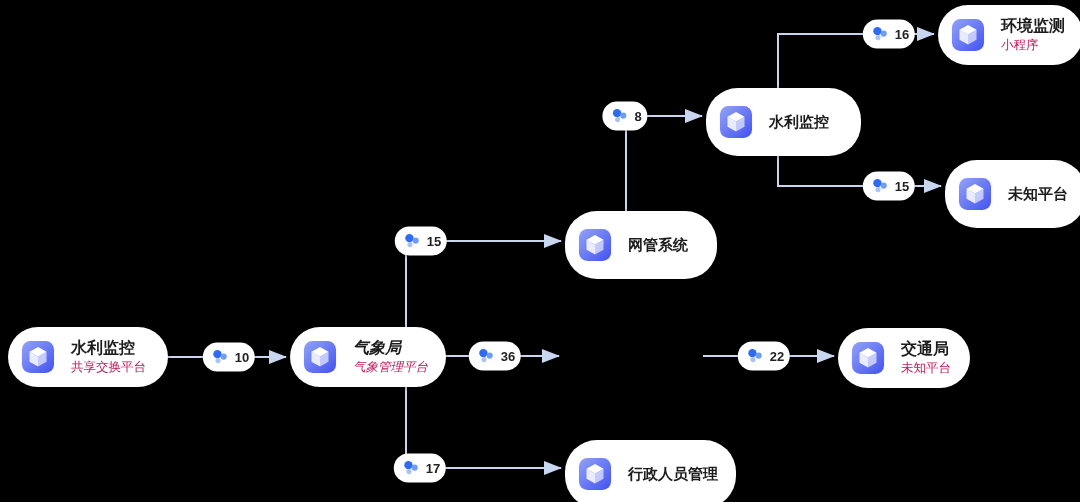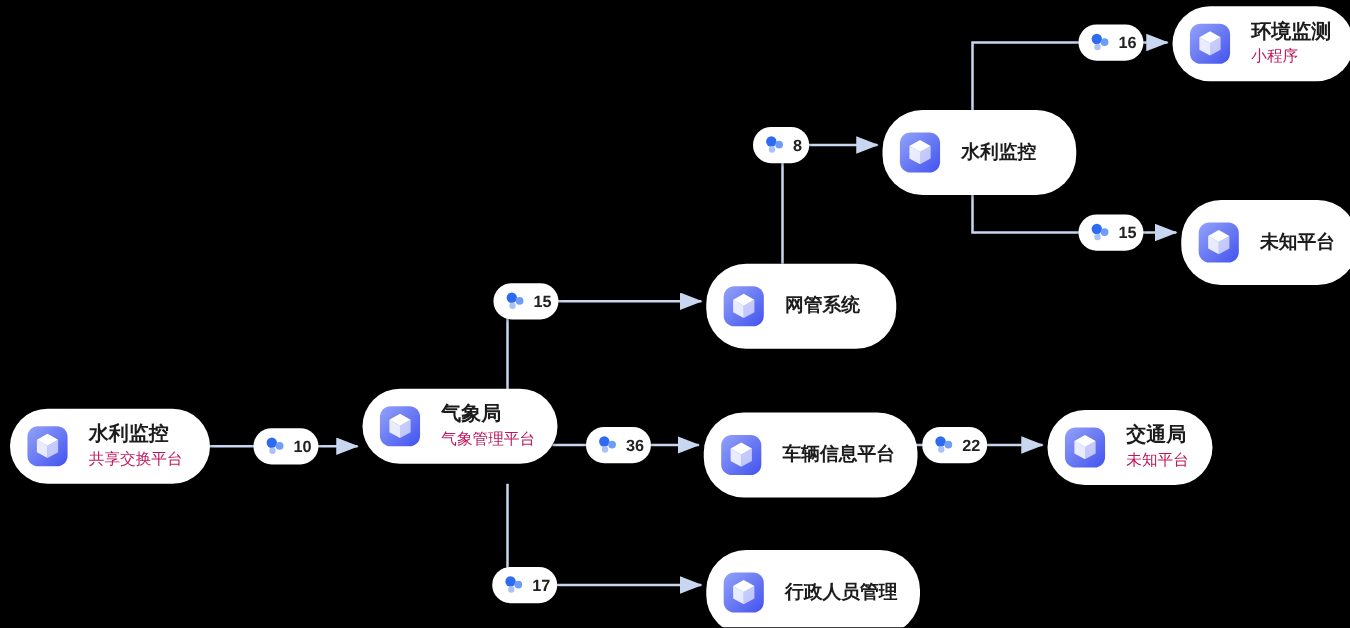--- a/index.html
+++ b/index.html
@@ -98,21 +98,21 @@
   <div class="node two" style="left:8px; top:327px; min-width:160px;">
     <svg class="node-icon">
         <use href="#cube-icon"></use>
       </svg>
     <span class="node-text">
       <span class="node-title">水利监控</span>
       <span class="node-subtitle">共享交换平台</span>
     </span>
   </div>
 
-  <div class="node two" style="left:290px; top:311px; min-width:152px;">
+  <div class="node two" style="left:290px; top:327px; min-width:152px;font-style:italic;">
     <svg class="node-icon">
         <use href="#cube-icon"></use>
       </svg>
     <span class="node-text">
       <span class="node-title">气象局</span>
       <span class="node-subtitle">气象管理平台</span>
     </span>
   </div>
 
   <div class="node one" style="left:565px; top:211px; min-width:152px;">
@@ -145,28 +145,20 @@
 
   <div class="node one" style="left:945px; top:160px; min-width:128px;">
     <svg class="node-icon">
         <use href="#cube-icon"></use>
       </svg>
     <span class="node-text">
       <span class="node-title">未知平台</span>
     </span>
   </div>
 
-  <div class="node one" style="left:563px; top:330px; min-width:140px;">
-    <svg class="node-icon">
-        <use href="#cube-icon"></use>
-      </svg>
-    <span class="node-text">
-      <span class="node-title">车辆信息平台</span>
-    </span>
-  </div>
 
   <div class="node two" style="left:838px; top:328px; min-width:132px;">
     <svg class="node-icon">
         <use href="#cube-icon"></use>
       </svg>
     <span class="node-text">
       <span class="node-title">交通局</span>
       <span class="node-subtitle">未知平台</span>
     </span>
   </div>

